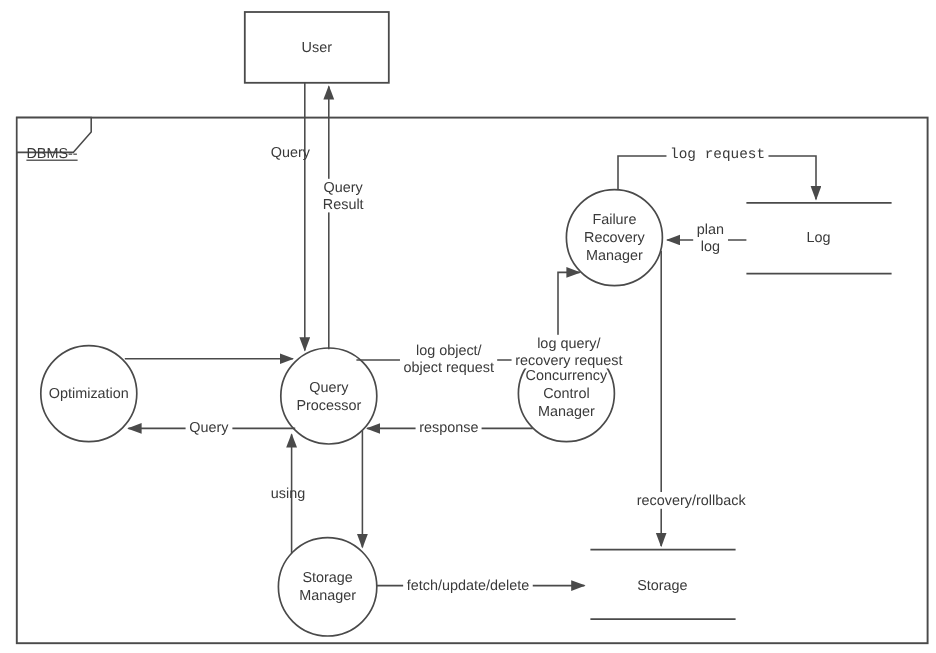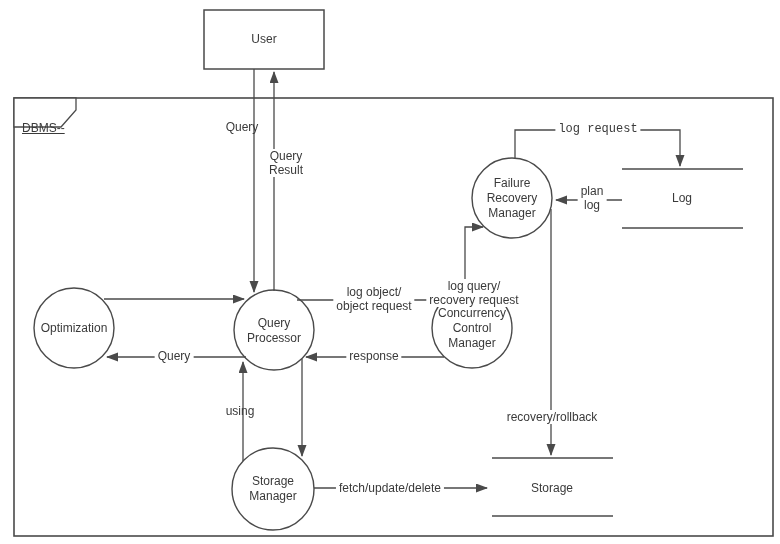--- a/index.html
+++ b/index.html
@@ -99,17 +99,17 @@
 Result</div>
   <div class="lbl bg" style="left:174px; top:356px;">Query</div>
   <div class="lbl bg" style="left:374px; top:299px;text-align:center;">log object/
 object request</div>
   <div class="lbl bg" style="left:374px; top:356px;">response</div>
   <div class="lbl bg" style="left:474px; top:260px;margin-top:33px;">log query/
 recovery request</div>
   <div class="lbl bg" style="left:598px; top:129px;font-family:Liberation Mono, monospace;">log request</div>
   <div class="lbl bg" style="left:592px; top:198px;">plan
 log</div>
-  <div class="lbl bg" style="left:552px; top:417px;">recovery/rollback</div>
+  <div class="lbl bg" style="left:576px; top:417px;">recovery/rollback</div>
   <div class="lbl bg" style="left:390px; top:488px;">fetch/update/delete</div>
   <div class="lbl" style="left:240px; top:411px;">using</div>
 
 </div>
 
 </body></html>

